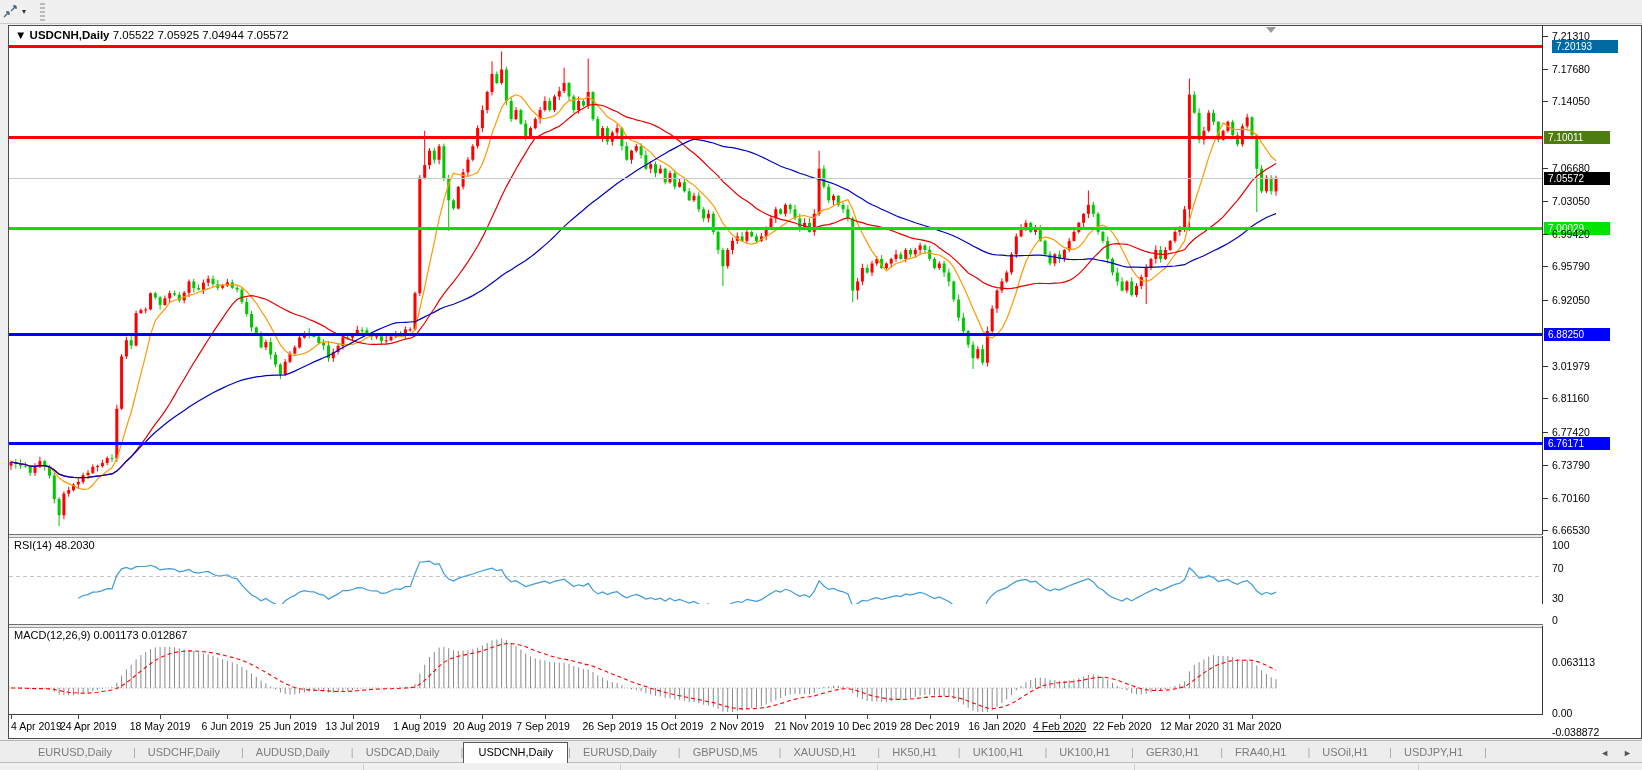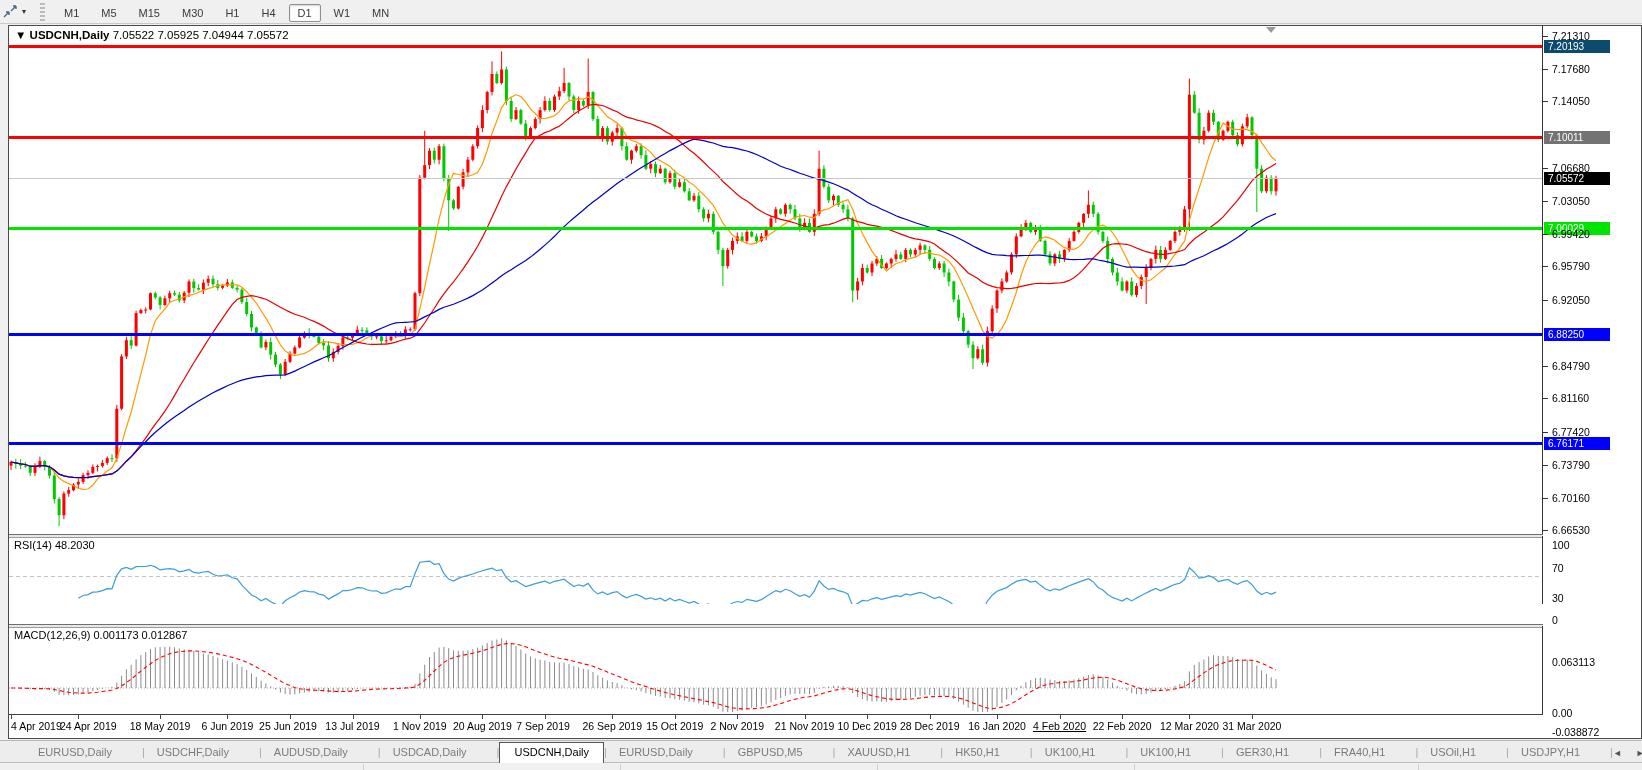--- a/index.html
+++ b/index.html
@@ -28,21 +28,21 @@
   .ytick-dash{position:absolute;left:0;width:5px;height:1px;background:#333;}
   .lvl-box{position:absolute;left:1px;width:62px;height:13px;font-size:10px;color:#fff;text-align:left;padding:0 0 0 4px;line-height:13px;}
   .level-line{position:absolute;left:0;width:1533px;z-index:6;}
   .hdr{position:absolute;left:6px;top:3px;font-size:11.5px;color:#000;z-index:8;white-space:nowrap;}
   .hdr b{font-weight:bold;}
   .ind-label{position:absolute;left:5px;top:3px;font-size:11px;color:#000;z-index:8;white-space:nowrap;}
   #shift-marker{position:absolute;top:1px;width:0;height:0;border-left:5px solid transparent;border-right:5px solid transparent;border-top:6px solid #9a9a9a;z-index:7;}
   svg{position:absolute;left:0;top:0;}
   
   #tabbar{position:absolute;left:0;top:740px;width:1642px;height:22px;background:#ededed;border-top:1px solid #b5b5b5;display:flex;align-items:flex-end;padding-left:26px;box-sizing:border-box;}
-  .tab{font-size:11px;color:#7b7b7b;padding:3px 30px 4px 12px;white-space:nowrap;cursor:default;}
+  .tab{font-size:11px;color:#7b7b7b;padding:3px 21px 4px 12px;white-space:nowrap;cursor:default;}
   .tab.active{background:#fff;color:#000;border:1px solid #555;border-bottom:none;padding:3px 14px 5px 14px;margin-bottom:-1px;z-index:2;}
   .tab-sep{color:#aaa;font-size:11px;padding-bottom:4px;}
   #tab-arrows{margin-left:auto;margin-right:10px;display:flex;gap:14px;align-items:center;padding-bottom:4px;}
   .arrowbtn{font-size:9px;color:#555;}
   
   #statusbar{position:absolute;left:0;top:762px;width:1642px;height:8px;background:#f0f0f0;border-top:1px solid #bdbdbd;}
   .st-sep{position:absolute;top:1px;width:1px;height:7px;background:#cfcfcf;}
 </style>
 </head>
 <body>
@@ -50,21 +50,20 @@
 <div id="app">
 
   <div id="toolbar">
     <span id="tb-icon">
       <svg width="16" height="16" viewBox="0 0 16 16">
           <path d="M2 13 L7 8 M7 8 l-3 0 m3 0 l0 3 M9 7 L14 2 M14 2 l-3 0 m3 0 l0 3" stroke="#4a6784" stroke-width="1.4" fill="none"></path>
         </svg>
     </span>
     <span id="tb-caret">▾</span>
     <span class="grip"></span>
-    <span id="tf-buttons"><span class="tfbtn">M1</span><span class="tfbtn">M5</span><span class="tfbtn">M15</span><span class="tfbtn">M30</span><span class="tfbtn">H1</span><span class="tfbtn">H4</span><span class="tfbtn active">D1</span><span class="tfbtn">W1</span><span class="tfbtn">MN</span></span>
   </div>
 
   <div id="chart-window">
     <div class="hdr">
       <span>▼</span>
       <b>USDCNH,Daily</b>
       <span>7.05522 7.05925 7.04944 7.05572</span>
     </div>
 
     <div class="pane" id="main-pane">
@@ -890,21 +889,21 @@
         <span class="xlabel" style="left: 69.34px; padding-left: 20px;">24 Apr 2019</span>
         <span class="xtick" style="left: 151.11px;"></span>
         <span class="xlabel" style="left: 151.11px;">18 May 2019</span>
         <span class="xtick" style="left: 218.45px;"></span>
         <span class="xlabel" style="left: 218.45px;">6 Jun 2019</span>
         <span class="xtick" style="left: 280.98px;"></span>
         <span class="xlabel" style="left: 279px;">25 Jun 2019</span>
         <span class="xtick" style="left: 343.51px;"></span>
         <span class="xlabel" style="left: 343.51px;">13 Jul 2019</span>
         <span class="xtick" style="left: 410.85px;"></span>
-        <span class="xlabel" style="left: 410.85px;">1 Nov 2019</span>
+        <span class="xlabel" style="left: 410.85px;">1 Aug 2019</span>
         <span class="xtick" style="left: 473.38px;"></span>
         <span class="xlabel" style="left: 473.38px;">20 Aug 2019</span>
         <span class="xtick" style="left: 535.91px;"></span>
         <span class="xlabel" style="left: 534px;">7 Sep 2019</span>
         <span class="xtick" style="left: 603.25px;"></span>
         <span class="xlabel" style="left: 603.25px;">26 Sep 2019</span>
         <span class="xtick" style="left: 665.78px;"></span>
         <span class="xlabel" style="left: 665.78px;">15 Oct 2019</span>
         <span class="xtick" style="left: 728.31px;"></span>
         <span class="xlabel" style="left: 728.31px;">2 Nov 2019</span>
@@ -919,22 +918,22 @@
         <span class="xtick" style="left: 1050.58px;"></span>
         <span class="xlabel" style="left: 1050.58px; text-decoration: underline;">4 Feb 2020</span>
         <span class="xtick" style="left: 1113.11px;"></span>
         <span class="xlabel" style="left: 1113.11px;">22 Feb 2020</span>
         <span class="xtick" style="left: 1180.45px;"></span>
         <span class="xlabel" style="left: 1180.45px;">12 Mar 2020</span>
         <span class="xtick" style="left: 1242.98px;"></span>
         <span class="xlabel" style="left: 1242.98px;">31 Mar 2020</span>
       </div>
     <div id="axis-col">
-        <div class="lvl-box" style="top: 13.5653px; background: #0c4a6e;">7.20193</div>
-        <div class="lvl-box" style="top: 105.444px; background: #737373;">7.10011</div>
+        <div class="lvl-box" style="top: 13.5653px; background: #0369a1; margin-left: 8px;">7.20193</div>
+        <div class="lvl-box" style="top: 105.444px; background: #4d7c0f;">7.10011</div>
         <div class="lvl-box" style="top: 145.5px; background: rgb(0, 0, 0);">7.05572</div>
         <div class="lvl-box" style="top: 195.518px; background: rgb(0, 228, 0);">7.00029</div>
         <div class="lvl-box" style="top: 301.808px; background: rgb(0, 0, 255);">6.88250</div>
         <div class="lvl-box" style="top: 410.804px; background: rgb(0, 0, 255);">6.76171</div>
         <div class="ytick-dash" style="top: 9.98592px;"></div>
         <div class="ytick" style="top: 3.98592px;">7.21310</div>
         <div class="ytick-dash" style="top: 42.7417px;"></div>
         <div class="ytick" style="top: 36.7417px;">7.17680</div>
         <div class="ytick-dash" style="top: 75.4976px;"></div>
         <div class="ytick" style="top: 69.4976px;">7.14050</div>
@@ -942,21 +941,21 @@
         <div class="ytick" style="top: 136.002px;">7.06680</div>
         <div class="ytick-dash" style="top: 174.758px;"></div>
         <div class="ytick" style="top: 168.758px; text-align: right;">7.03050</div>
         <div class="ytick-dash" style="top: 207.513px;"></div>
         <div class="ytick" style="top: 201.513px;">6.99420</div>
         <div class="ytick-dash" style="top: 240.269px;"></div>
         <div class="ytick" style="top: 234.269px;">6.95790</div>
         <div class="ytick-dash" style="top: 274.018px;"></div>
         <div class="ytick" style="top: 268.018px;">6.92050</div>
         <div class="ytick-dash" style="top: 339.529px;"></div>
-        <div class="ytick" style="top: 333.529px;">6.84790</div>
+        <div class="ytick" style="top: 333.529px;">3.01979</div>
         <div class="ytick-dash" style="top: 372.285px;"></div>
         <div class="ytick" style="top: 366.285px;">6.81160</div>
         <div class="ytick-dash" style="top: 406.034px;"></div>
         <div class="ytick" style="top: 400.034px;">6.77420</div>
         <div class="ytick-dash" style="top: 438.789px;"></div>
         <div class="ytick" style="top: 432.789px;">6.73790</div>
         <div class="ytick-dash" style="top: 471.545px;"></div>
         <div class="ytick" style="top: 465.545px;">6.70160</div>
         <div class="ytick-dash" style="top: 504.301px;"></div>
         <div class="ytick" style="top: 498.301px;">6.66530</div>

